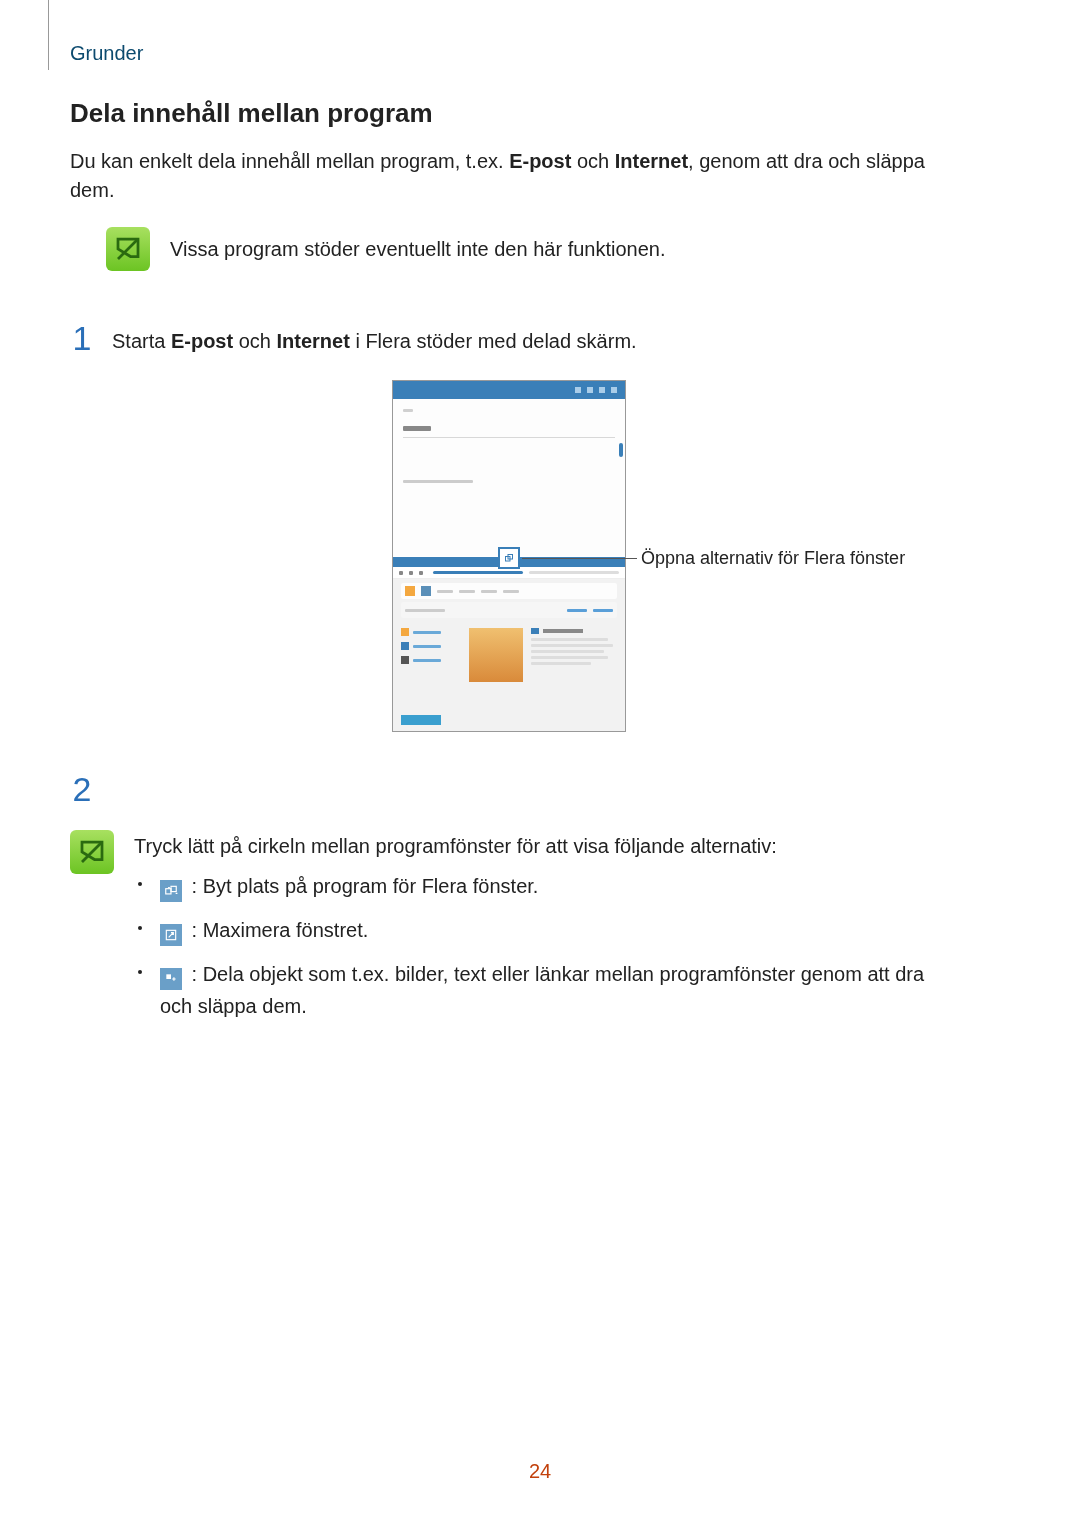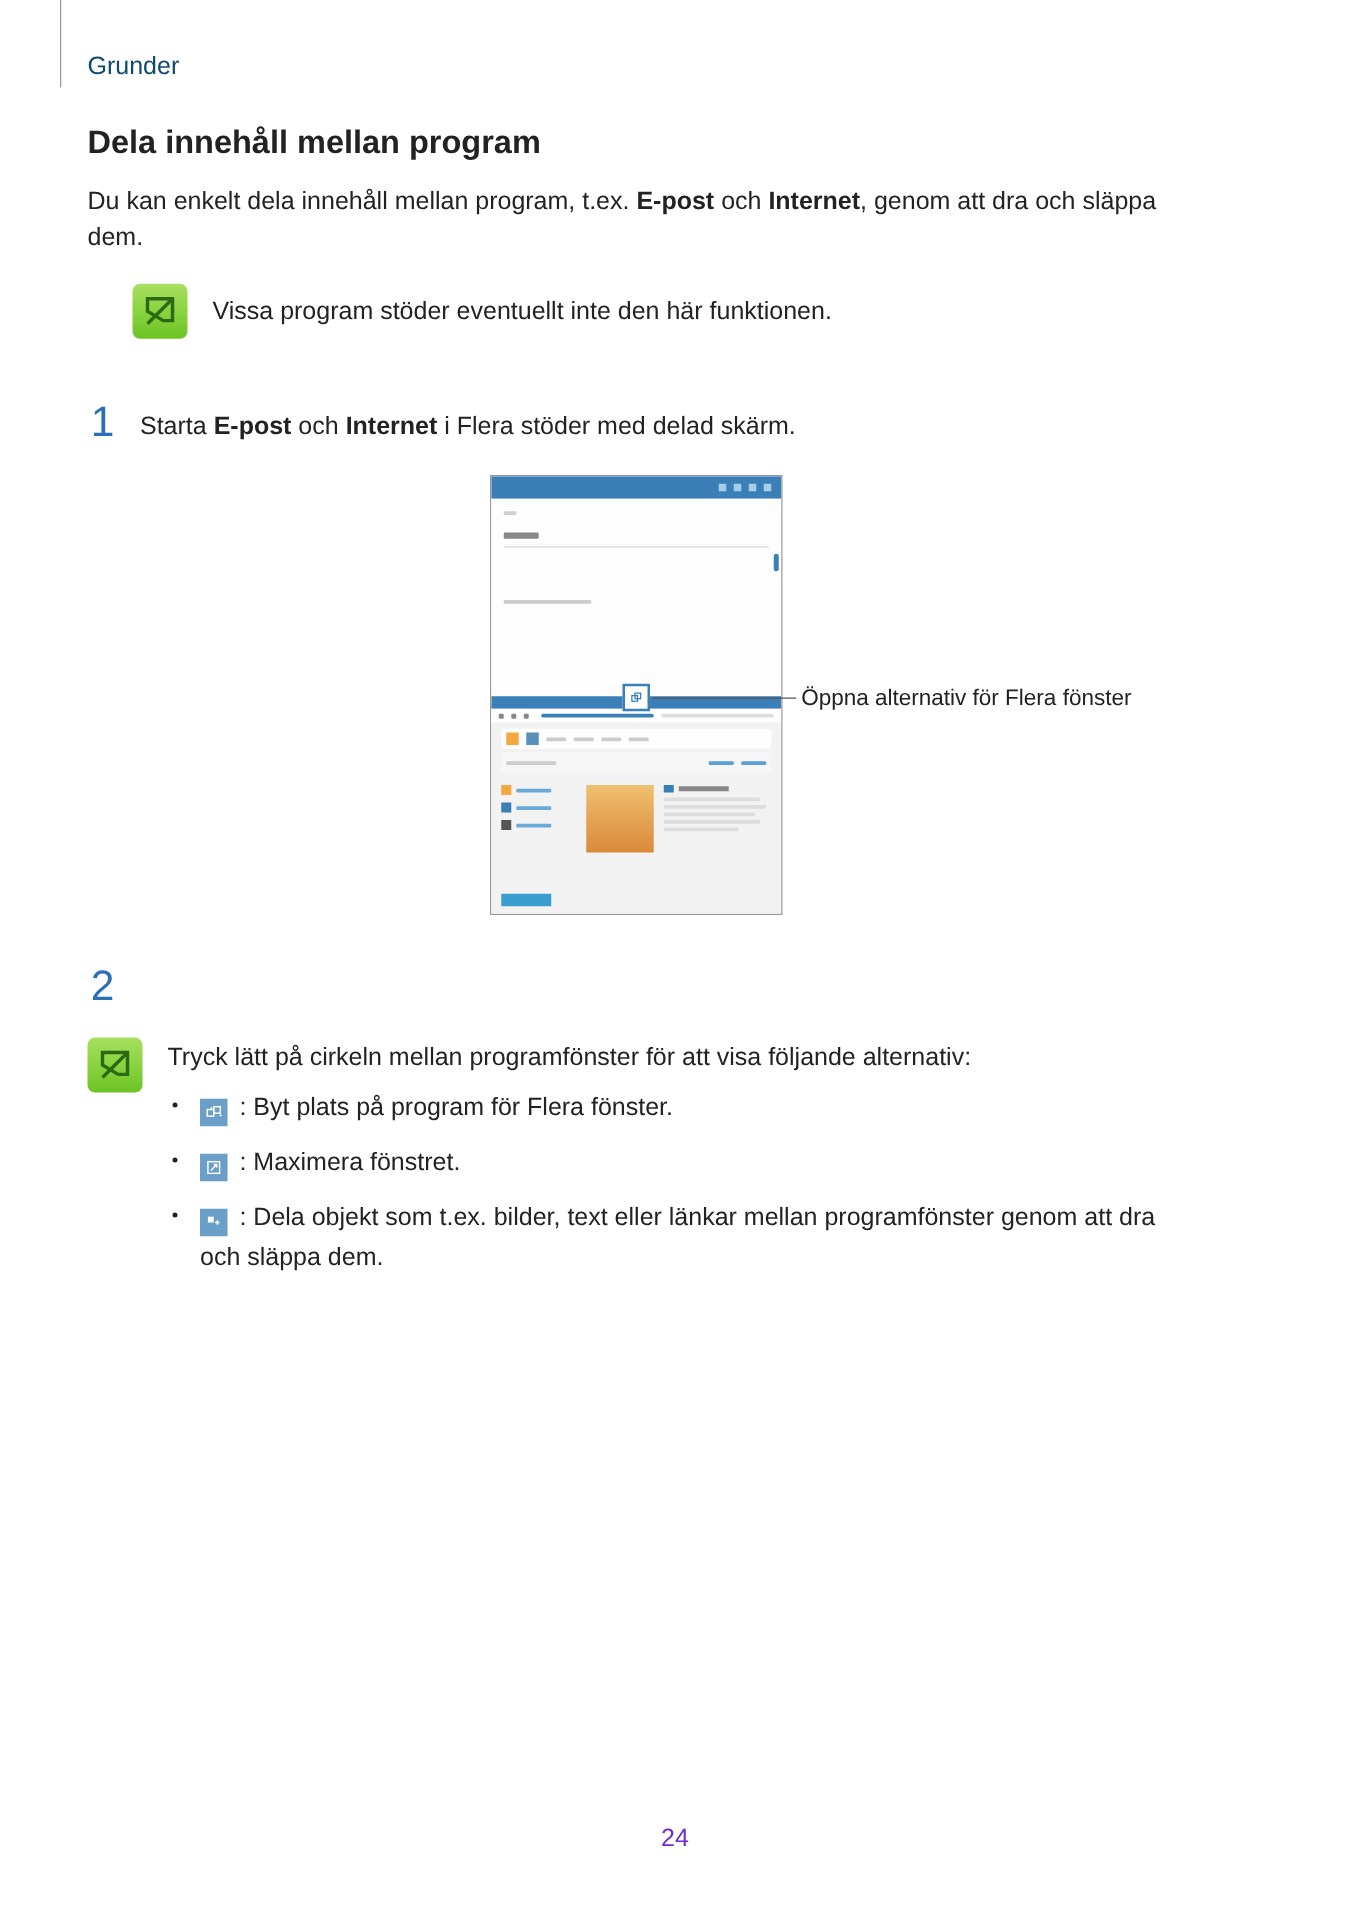--- a/index.html
+++ b/index.html
@@ -240,21 +240,21 @@
     }
     .icon-box svg { width: 14px; height: 14px; }
 
     .page-num {
       position: absolute;
       bottom: 44px;
       left: 0;
       width: 100%;
       text-align: center;
       font-size: 20px;
-      color: #6d28d9;
+      color: #c2410c;
     }
   </style>
 </head>
 <body>
 
 <div class="vrule"></div>
 <div class="header">Grunder</div>
 
 <div class="content">
 

